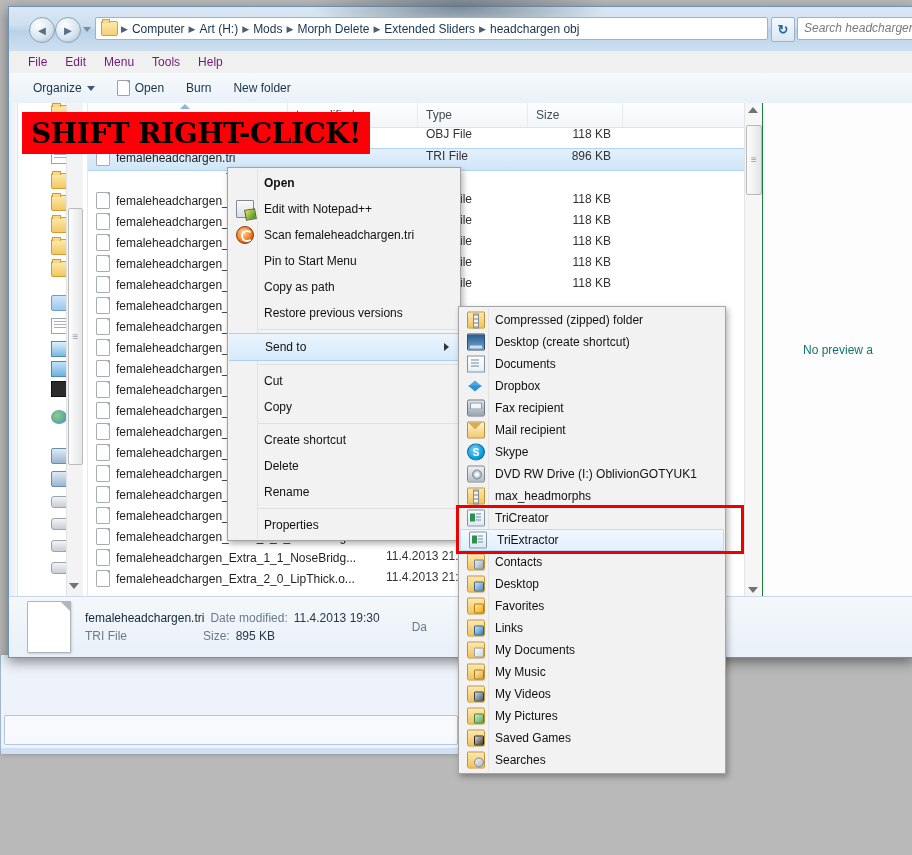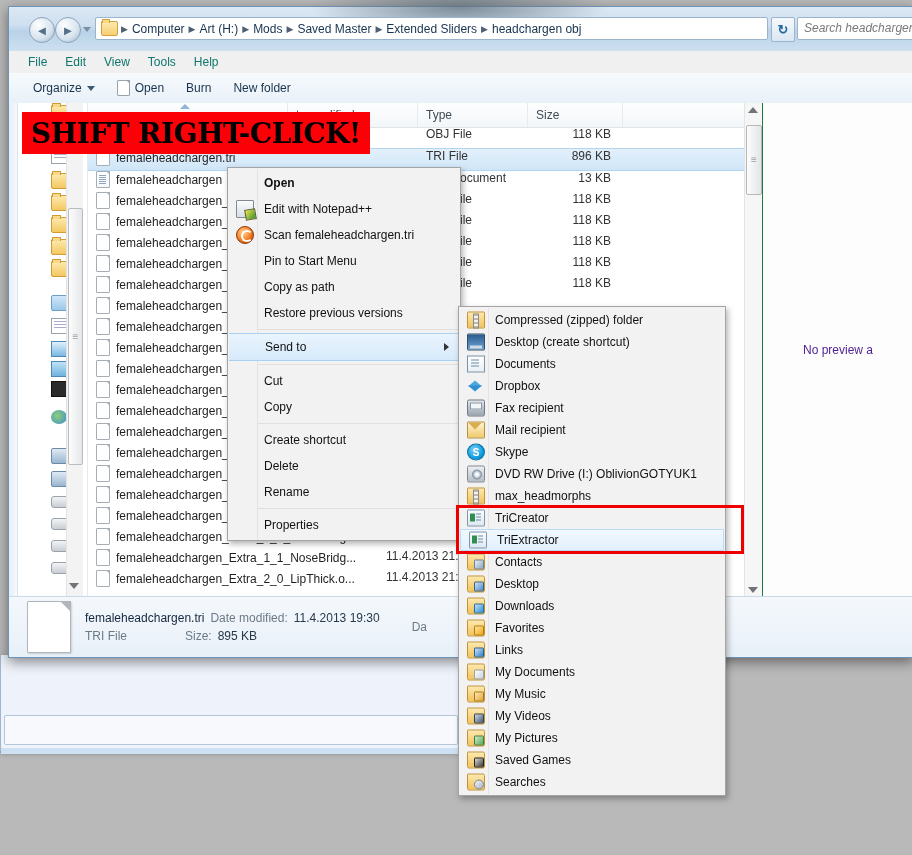--- a/index.html
+++ b/index.html
@@ -102,21 +102,21 @@
     box-sizing:border-box;padding:3px 6px;
     font-style:italic;color:#7a7a7a;font-size:12px;overflow:hidden;white-space:nowrap;
   }
 
   
   #menubar{
     position:absolute;left:0;top:44px;right:0;height:22px;
     background:#f0f0f0;border-bottom:1px solid #e3e3e3;
     display:flex;align-items:center;padding-left:10px;
   }
-  .menu-item{padding:2px 9px;font-size:12px;color:#0f766e;}
+  .menu-item{padding:2px 9px;font-size:12px;color:#701a75;}
 
   
   #toolbar{
     position:absolute;left:0;top:66px;right:0;height:30px;
     background:linear-gradient(180deg,#f6fafd,#e9f1f8);
     border-bottom:1px solid #c3d6e6;
     display:flex;align-items:center;padding-left:14px;gap:2px;
   }
   .tool-item{
     display:flex;align-items:center;gap:5px;padding:3px 10px;font-size:12px;color:#18334d;
@@ -263,21 +263,21 @@
   #list-arrow-down{
     position:absolute;left:3px;bottom:4px;width:0;height:0;
     border-left:5px solid transparent;border-right:5px solid transparent;border-top:6px solid #6f7479;
   }
 
   
   #preview-pane{
     width:150px;flex:none;background:#fdfdfd;position:relative;
     display:flex;align-items:center;justify-content:center;
   }
-  #preview-text{color:#4c1d95;font-size:12px;white-space:nowrap;}
+  #preview-text{color:#0f766e;font-size:12px;white-space:nowrap;}
 
   
   #details-pane{
     position:absolute;left:0;right:0;bottom:0;height:60px;
     background:linear-gradient(180deg,#f4f8fc,#e8f0f8);
     border-top:1px solid #c9d9e7;
     display:flex;align-items:center;padding-left:18px;gap:14px;
   }
   #details-thumb{
     width:42px;height:50px;background:#fff;border:1px solid #b0b6bc;position:relative;border-radius:1px;
@@ -489,39 +489,39 @@
 
       <div id="address-bar">
         <div class="crumb-folder"></div>
         <span class="crumb-sep">▶</span>
         <span class="crumb">Computer</span>
         <span class="crumb-sep">▶</span>
         <span class="crumb">Art (H:)</span>
         <span class="crumb-sep">▶</span>
         <span class="crumb">Mods</span>
         <span class="crumb-sep">▶</span>
-        <span class="crumb">Saved Master</span>
+        <span class="crumb">Morph Delete</span>
         <span class="crumb-sep">▶</span>
         <span class="crumb">Extended Sliders</span>
         <span class="crumb-sep">▶</span>
         <span class="crumb">headchargen obj</span>
       </div>
       <div id="address-dropdown">
           <i></i>
         </div>
       <div id="refresh-button">
         <span>↻</span>
       </div>
       <div id="search-box">Search headchargen obj</div>
     </div>
 
     <div id="menubar">
       <div class="menu-item">File</div>
       <div class="menu-item">Edit</div>
-      <div class="menu-item">View</div>
+      <div class="menu-item">Menu</div>
       <div class="menu-item">Tools</div>
       <div class="menu-item">Help</div>
     </div>
 
     <div id="toolbar">
       <div class="tool-item">
         <span>Organize</span>
         <span class="caret-down"></span>
       </div>
       <div class="tool-item">
@@ -592,24 +592,20 @@
             <div class="cell cell-name">
               <span class="file-glyph"></span>
               <span>femaleheadchargen.tri</span>
             </div>
             <div class="cell cell-date"></div>
             <div class="cell cell-type">TRI File</div>
             <div class="cell cell-size">896 KB</div>
           </div>
 
           <div class="row">
-            <div class="cell cell-name">
-              <span class="file-glyph txt"></span>
-              <span>femaleheadchargen</span>
-            </div>
             <div class="cell cell-date"></div>
             <div class="cell cell-type">Text Document</div>
             <div class="cell cell-size">13 KB</div>
           </div>
 
           <div class="row">
             <div class="cell cell-name">
               <span class="file-glyph"></span>
               <span>femaleheadchargen_B</span>
             </div>
@@ -764,21 +760,21 @@
     <div id="details-pane">
       <div id="details-thumb"></div>
       <div id="details-info">
         <div class="detail-line">
           <span class="detail-strong">femaleheadchargen.tri</span>
           <span class="detail-label">Date modified:</span>
           <span class="detail-value">11.4.2013 19:30</span>
         </div>
         <div class="detail-line">
           <span class="detail-label">TRI File</span>
-          <span class="detail-label" style="margin-left:52px">Size:</span>
+          <span class="detail-label" style="margin-left:70px">Size:</span>
           <span class="detail-value">895 KB</span>
         </div>
       </div>
       <div id="details-col2">Da</div>
     </div>
   </div>
 
   <div id="shift-banner">
     <span>SHIFT RIGHT-CLICK!</span>
   </div>
@@ -891,24 +887,20 @@
     </div>
     <div class="st-item">
       <span class="st-icon ic-sfolder contacts"></span>
       <span>Contacts</span>
     </div>
     <div class="st-item">
       <span class="st-icon ic-sfolder"></span>
       <span>Desktop</span>
     </div>
     <div class="st-item">
-      <span class="st-icon ic-sfolder down"></span>
-      <span>Downloads</span>
-    </div>
-    <div class="st-item">
       <span class="st-icon ic-sfolder star"></span>
       <span>Favorites</span>
     </div>
     <div class="st-item">
       <span class="st-icon ic-sfolder links"></span>
       <span>Links</span>
     </div>
     <div class="st-item">
       <span class="st-icon ic-sfolder mydocs"></span>
       <span>My Documents</span>

